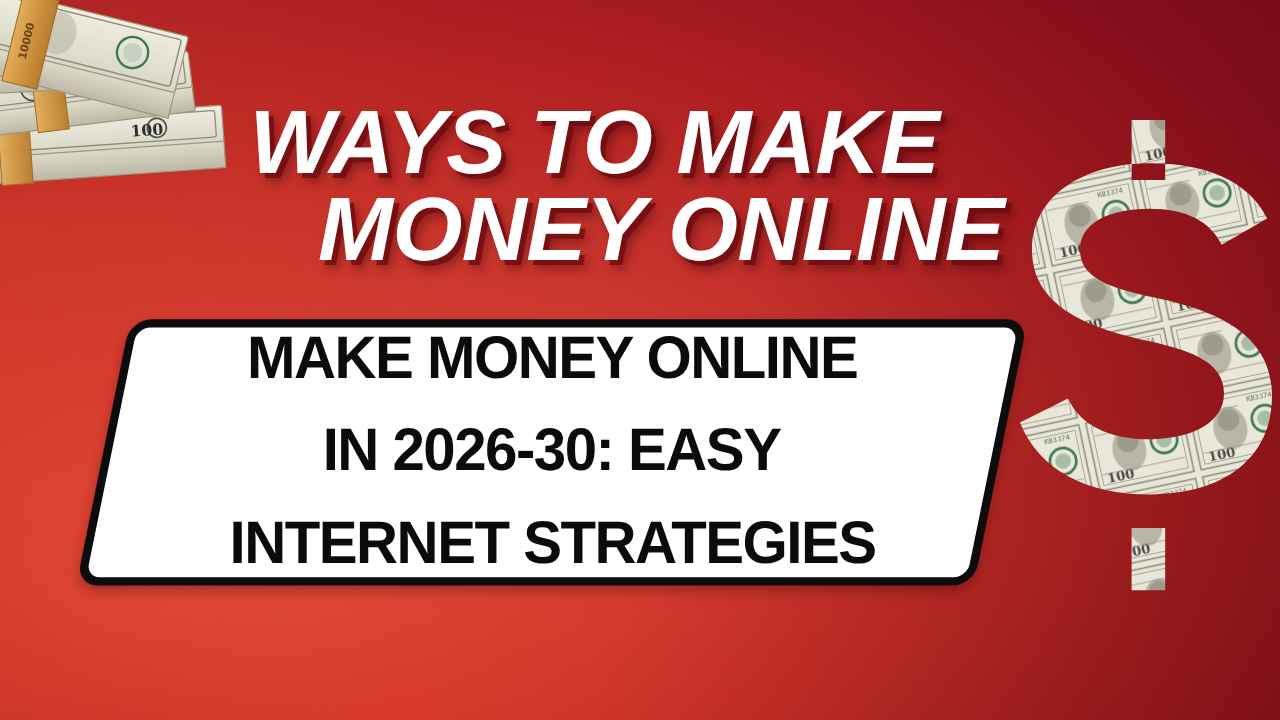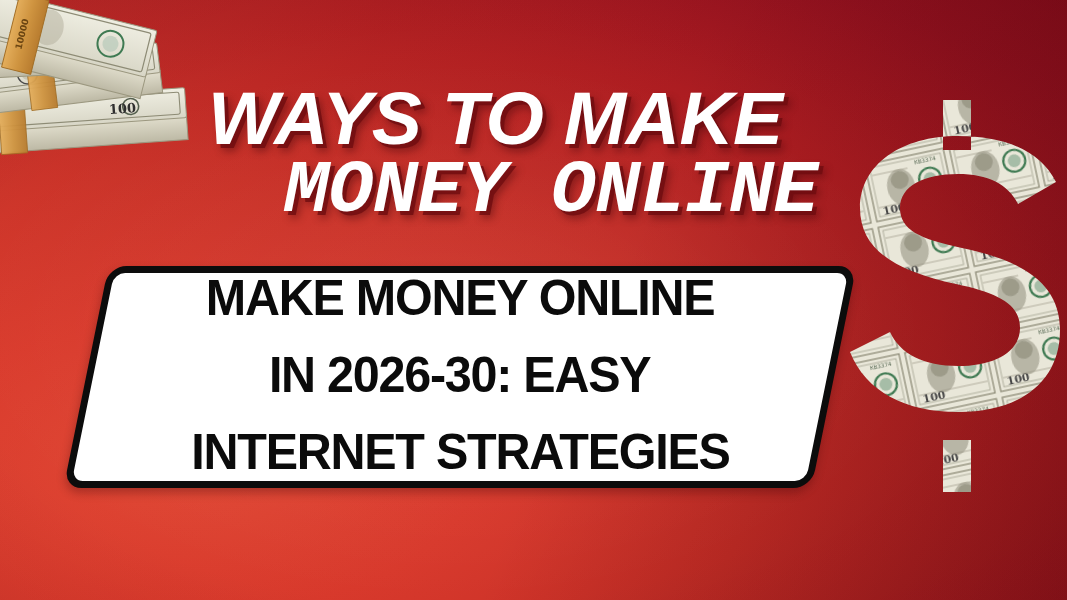--- a/index.html
+++ b/index.html
@@ -86,21 +86,21 @@
     color: #ffffff;
     font-size: 75px;
     line-height: 0.95;
     letter-spacing: -0.5px;
     white-space: nowrap;
     text-shadow:
       4px 4px 0 rgba(110,12,16,0.78),
       6px 7px 9px rgba(60,4,8,0.45);
   }
   .headline-line.l1 { text-align: left; padding-left: 2px; }
-  .headline-line.l2 { text-align: center; padding-right: 10px; margin-top: 2px; font-family: Liberation Mono, monospace; }
+  .headline-line.l2 { text-align: center; padding-right: 10px; margin-top: 2px; }
 
   
   .banner {
     position: absolute;
     left: 86px;
     top: 266px;
     width: 748px;
     height: 222px;
     z-index: 8;
   }

